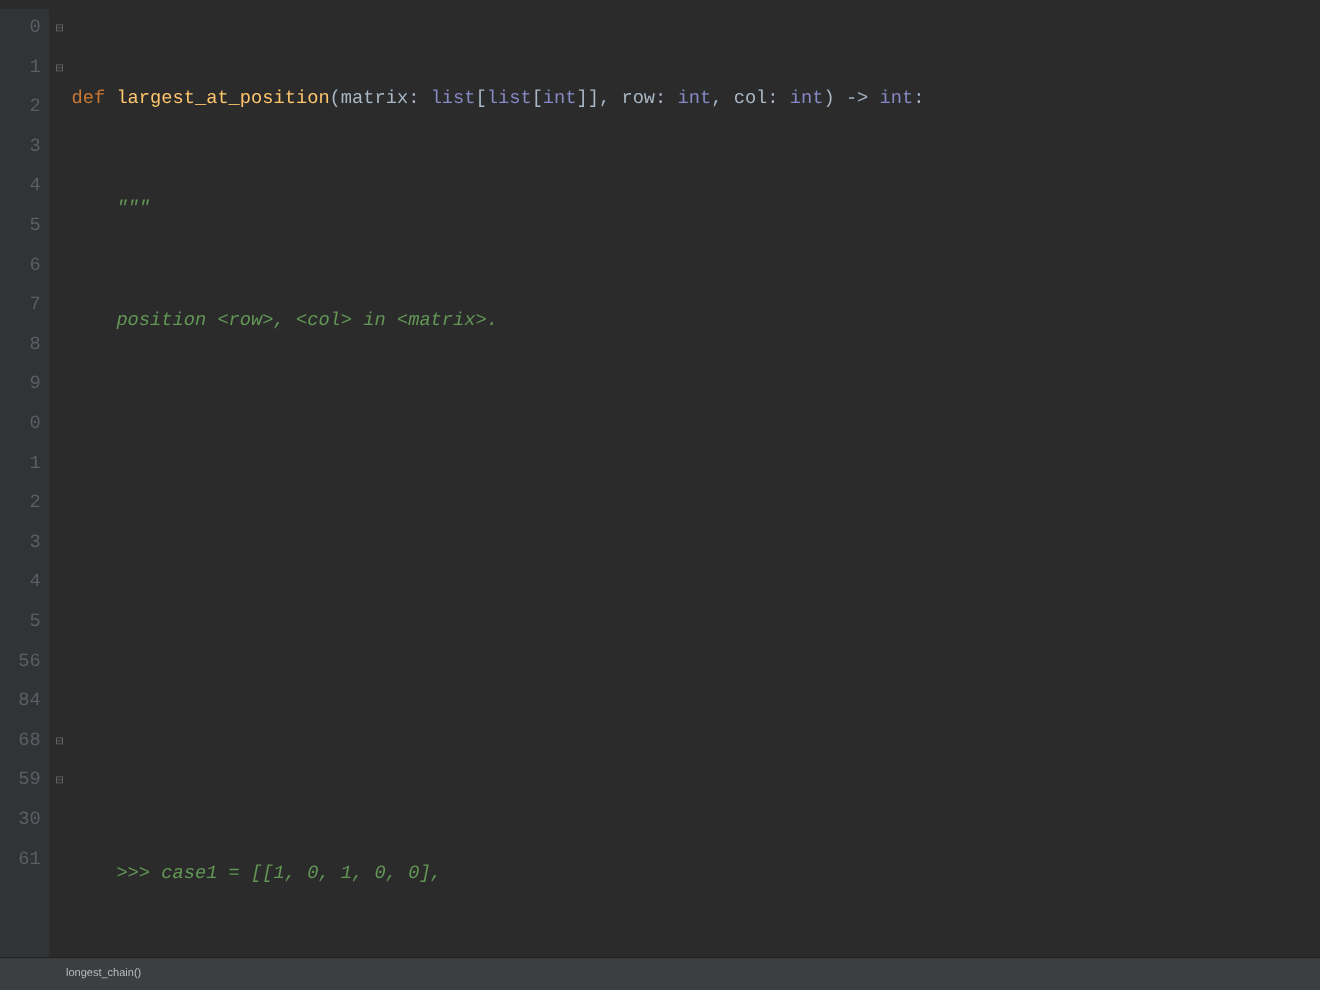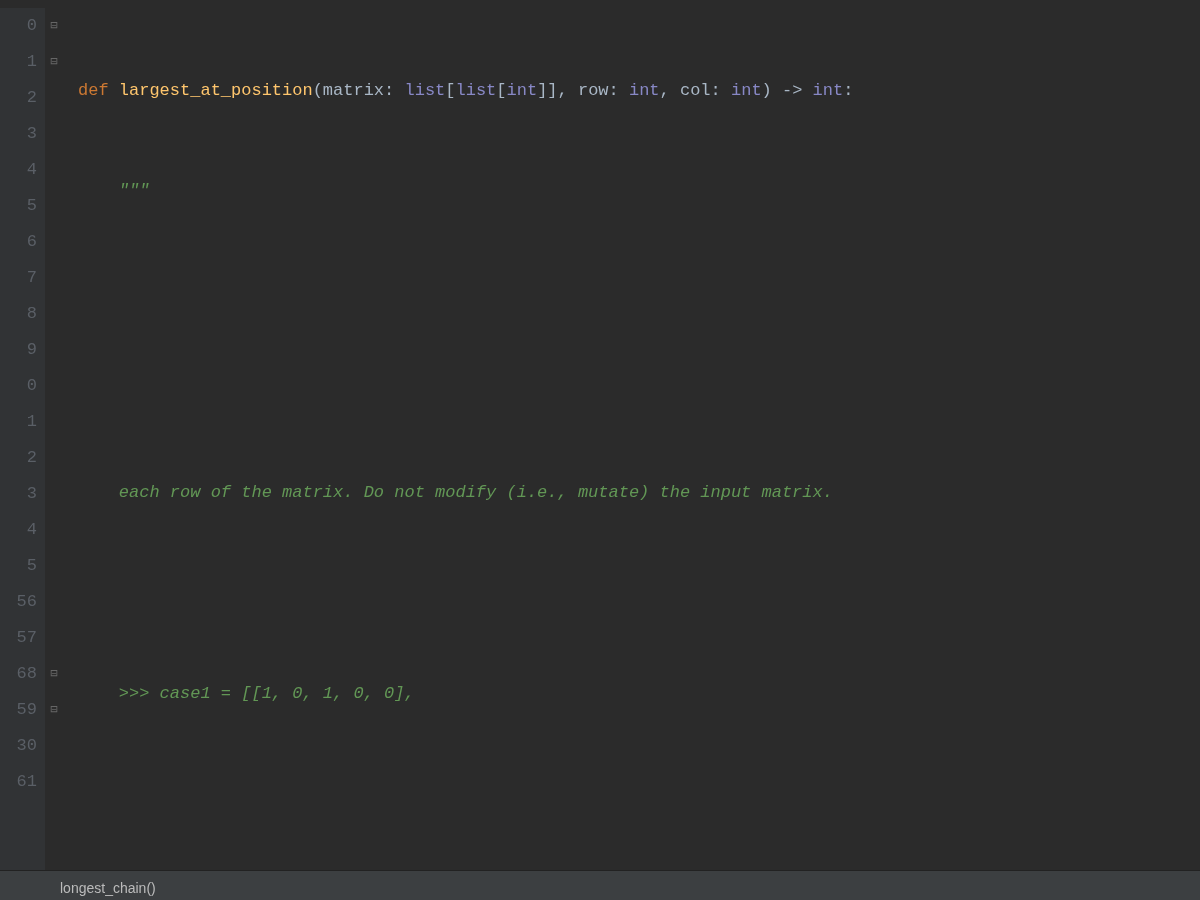--- a/index.html
+++ b/index.html
@@ -37,31 +37,31 @@
     text-align: center;
     flex-shrink: 0;
     user-select: none;
   }
   .fold-line { height: 36px; line-height: 36px; }
   .code {
     flex: 1;
     white-space: pre;
     padding-left: 2px;
   }
-  .code-line { height: 36px; line-height: 36px; margin-left: 13px; }
+  .code-line { height: 36px; line-height: 36px; }
   .kw { color: #cc7832; }
   .fn { color: #ffc66d; }
   .bi { color: #8888c6; }
   .docstr { color: #629755; font-style: italic; }
   .punc { color: #a9b7c6; }
   .footer {
     height: 30px;
     background: #3c3f41;
     color: #bbb;
-    font-size: 14px;
+    font-size: 10px;
     padding: 4px 20px 0 60px;
     font-family: sans-serif;
     border-top: 1px solid #222;
   }
 </style>
 </head>
 <body>
 
 <div class="editor">
   <div class="gutter">
@@ -75,21 +75,21 @@
     <div class="gutter-line">7</div>
     <div class="gutter-line">8</div>
     <div class="gutter-line">9</div>
     <div class="gutter-line">0</div>
     <div class="gutter-line">1</div>
     <div class="gutter-line">2</div>
     <div class="gutter-line">3</div>
     <div class="gutter-line">4</div>
     <div class="gutter-line">5</div>
     <div class="gutter-line">56</div>
-    <div class="gutter-line">57</div>
+    <div class="gutter-line">84</div>
     <div class="gutter-line">68</div>
     <div class="gutter-line">59</div>
     <div class="gutter-line">30</div>
     <div class="gutter-line">61</div>
   </div>
   <div class="fold-col">
     <div class="fold-line">⊟</div>
     <div class="fold-line">⊟</div>
     <div class="fold-line"></div>
     <div class="fold-line"></div>
@@ -108,23 +108,24 @@
     <div class="fold-line"></div>
     <div class="fold-line"></div>
     <div class="fold-line">⊟</div>
     <div class="fold-line">⊟</div>
     <div class="fold-line"></div>
     <div class="fold-line"></div>
   </div>
   <div class="code">
     <div class="code-line"><span class="kw">def </span><span class="fn">largest_at_position</span><span class="punc">(matrix: </span><span class="bi">list</span><span class="punc">[</span><span class="bi">list</span><span class="punc">[</span><span class="bi">int</span><span class="punc">]], row: </span><span class="bi">int</span><span class="punc">, col: </span><span class="bi">int</span><span class="punc">) -&gt; </span><span class="bi">int</span><span class="punc">:</span></div>
     <div class="code-line"><span>    </span><span class="docstr">"""</span></div>
+    <div class="code-line"><span>    </span><span class="docstr">position &lt;row&gt;, &lt;col&gt; in &lt;matrix&gt;.</span></div>
     <div class="code-line"><span class="docstr"></span></div>
     <div class="code-line"><span>    </span></div>
-    <div class="code-line"><span>    </span><span class="docstr">each row of the matrix. Do not modify (i.e., mutate) the input matrix.</span></div>
+    <div class="code-line"><span>    </span></div>
     <div class="code-line"><span class="docstr"></span></div>
     <div class="code-line"><span>    </span><span class="docstr">&gt;&gt;&gt; case1 = [[</span><span class="docstr">1, 0, 1, 0, 0</span><span class="docstr">],</span></div>
     
     
     
     
     
     
     
     

